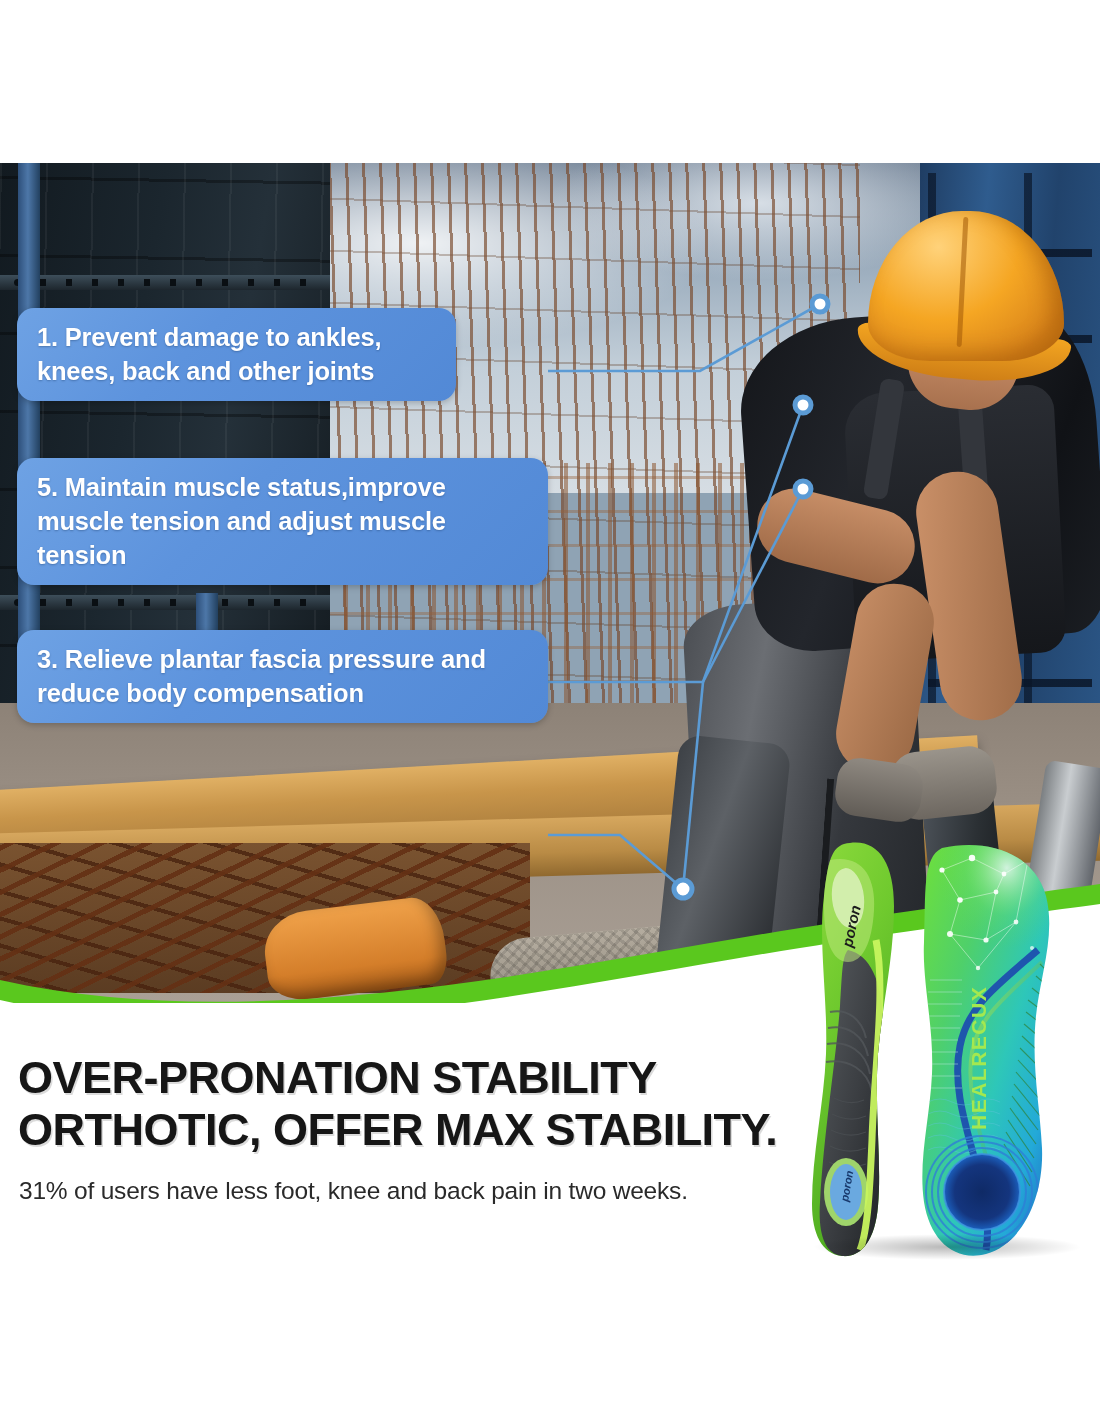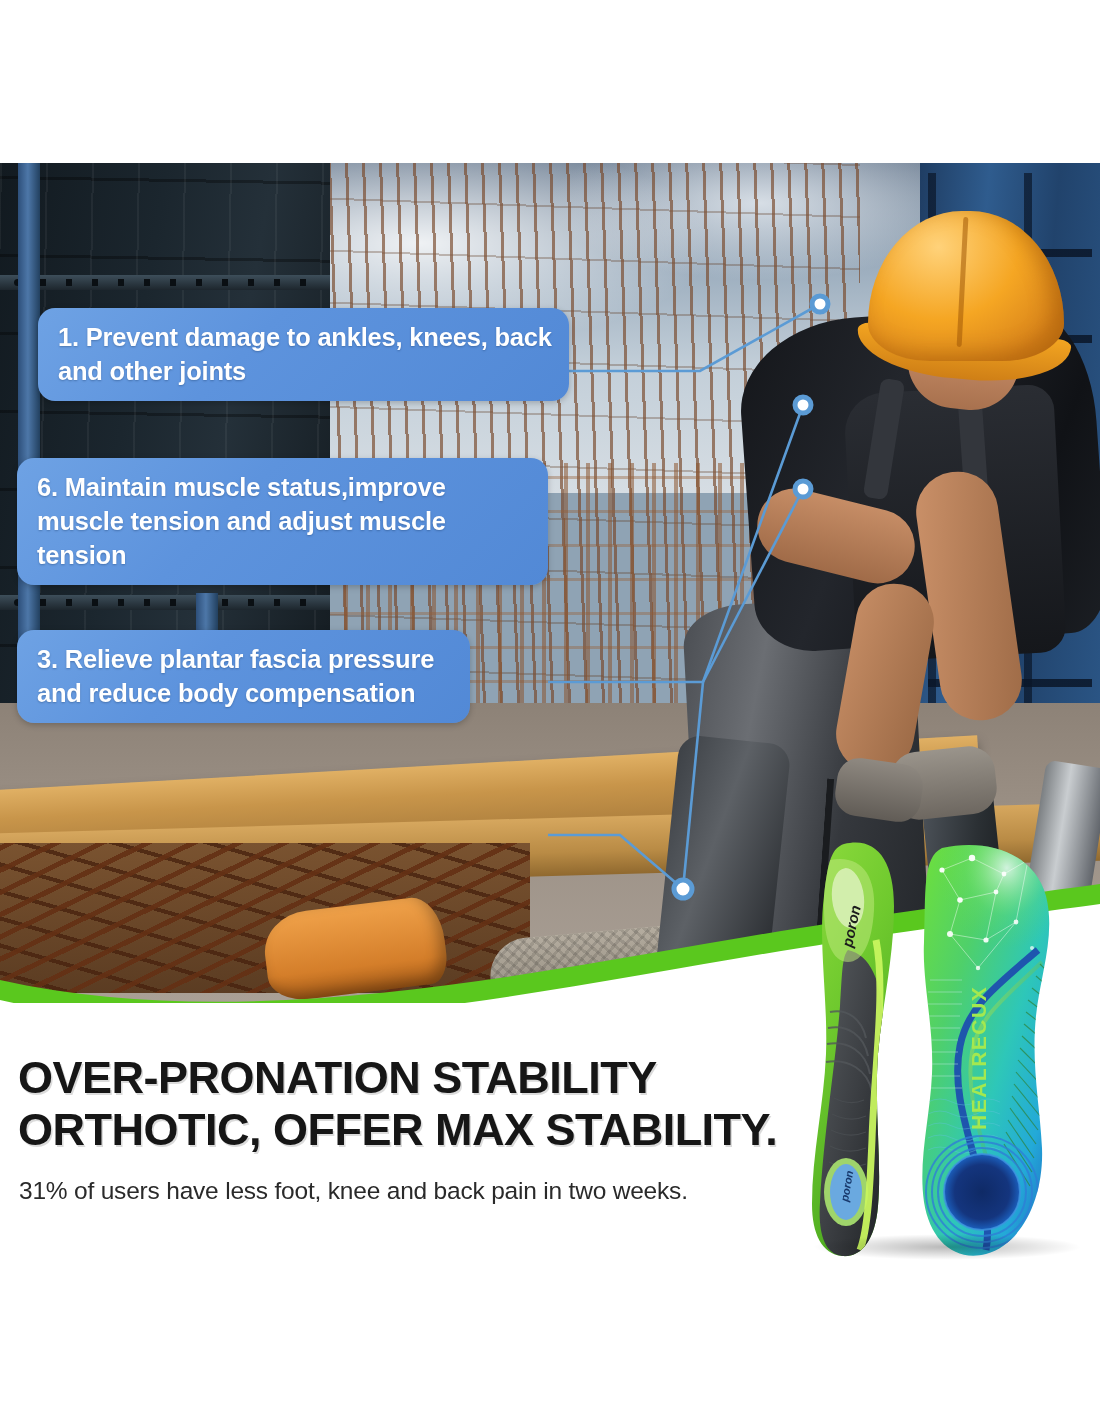--- a/index.html
+++ b/index.html
@@ -236,23 +236,23 @@
     border-radius:17px;
     color:#ffffff;
     font-weight:bold;
     font-size:25.5px;
     line-height:34px;
     padding:12px 16px 13px 20px;
     letter-spacing:-0.2px;
     text-shadow:0 1px 2px rgba(20,50,90,.35);
     box-shadow:0 2px 6px rgba(0,0,0,.22);
   }
-  #callout-1{ top:308px; width:531px;margin-left:21px; }
+  #callout-1{ top:308px; width:439px; }
   #callout-2{ top:458px; width:531px; }
-  #callout-3{ top:630px; width:453px; }
+  #callout-3{ top:630px; width:531px; }
 
   
   #green-wave{
     position:absolute; left:0; top:880px; width:1100px; height:170px;
     pointer-events:none;
   }
 
   
   #bottom-area{
     position:absolute; left:0; top:1003px; width:1100px; height:419px;
@@ -338,21 +338,21 @@
   <g fill="#ffffff" stroke="#5b9bd5" stroke-width="5">
     <circle cx="820" cy="141" r="8"></circle>
     <circle cx="803" cy="242" r="8"></circle>
     <circle cx="803" cy="326" r="8"></circle>
     <circle cx="683" cy="726" r="9"></circle>
   </g>
 </svg>
 
 <div class="callout" id="callout-1">1. Prevent damage to ankles, knees, back and other joints</div>
 
-<div class="callout" id="callout-2">6. Maintain muscle status,improve muscle tension and adjust muscle tension</div>
+<div class="callout" id="callout-2">5. Maintain muscle status,improve muscle tension and adjust muscle tension</div>
 
 <div class="callout" id="callout-3">3. Relieve plantar fascia pressure and reduce body compensation</div>
 
 <svg id="green-wave" viewBox="0 0 1100 170" preserveAspectRatio="none">
 
   <path d="M0 118 C 260 176, 560 104, 800 66 C 940 44, 1040 30, 1100 22 L1100 170 L0 170 Z" fill="#ffffff"></path>
   <path d="M0 100 C 260 158, 560 86, 800 48 C 940 26, 1040 12, 1100 4
            L1100 24 C 1040 32, 940 46, 800 68 C 560 106, 260 178, 0 120 Z" fill="#5ac81e"></path>
 </svg>
 

